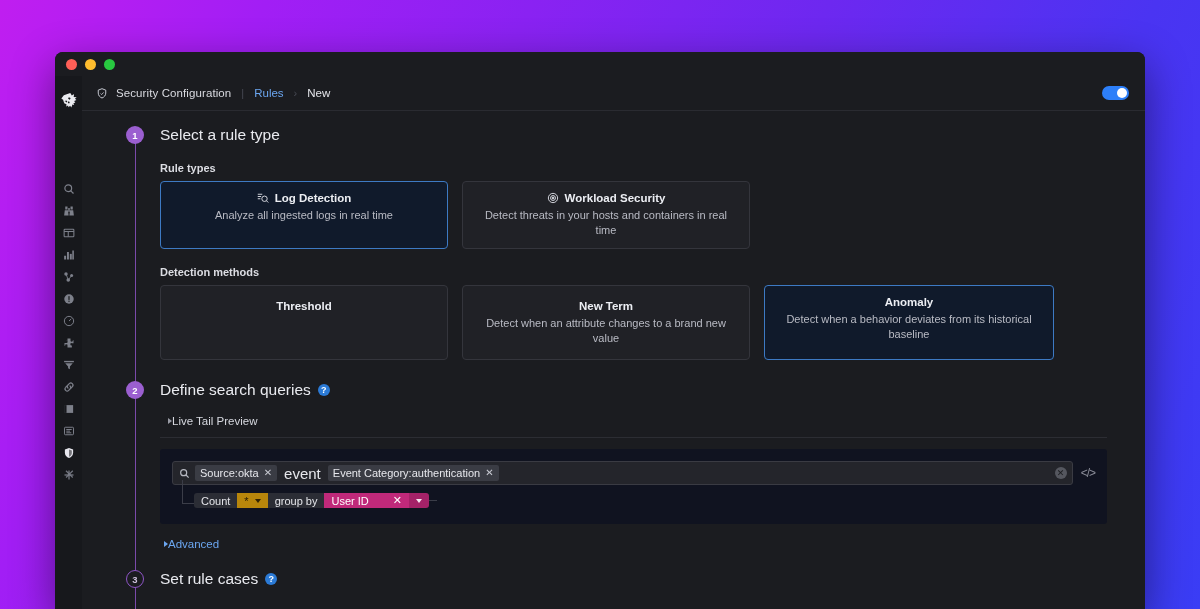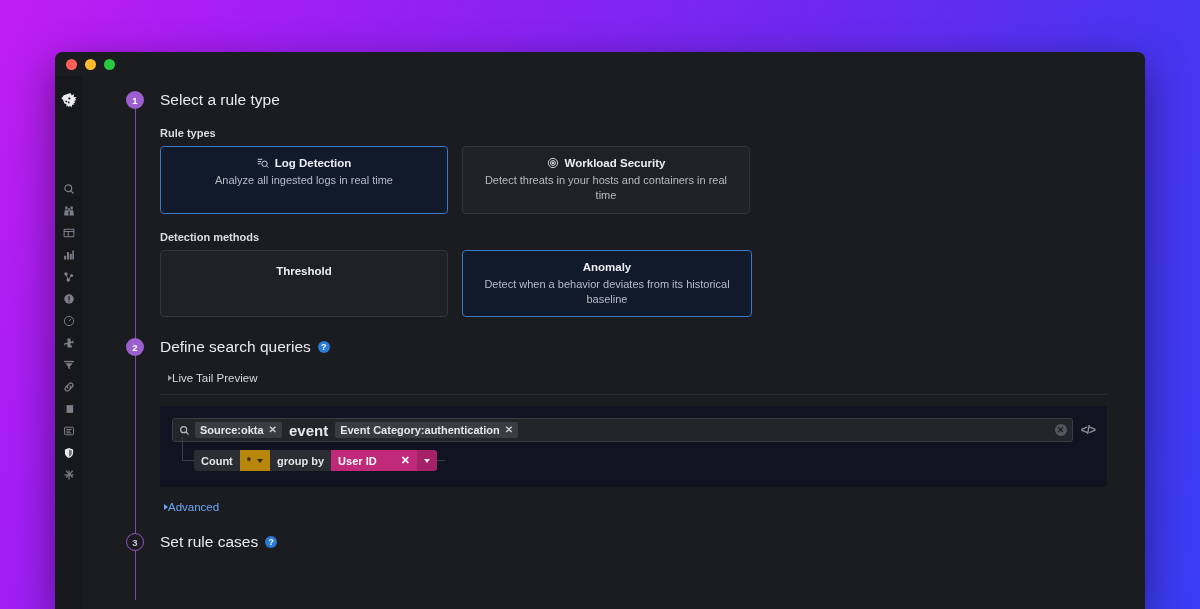--- a/index.html
+++ b/index.html
@@ -100,21 +100,21 @@
   }
   .card-desc { font-size: 11px; color: #b9bbc4; margin-top: 4px; line-height: 1.35; }
   .card-ico { width: 12px; height: 12px; color: #d6d8df; display: block; }
 
   
   .disclosure { display: flex; align-items: center; font-size: 11.5px; color: #d6d8df; }
   .chev { width: 0; height: 0; border-left: 4.5px solid #9a9ca6; border-top: 3.5px solid transparent; border-bottom: 3.5px solid transparent; }
   .chev.blue { border-left-color: #6ba6f0; }
   .hr { height: 1px; background: #2c2d33; }
 
-  #query-panel { background: #101320; border-radius: 3px; padding: 12px 12px 16px 12px; position: relative; font-weight: bold; }
+  #query-panel { background: #101320; border-radius: 3px; padding: 12px 12px 16px 12px; position: relative; }
   #search-row { display: flex; align-items: center; gap: 8px; }
   #search-box {
     flex: 1; height: 24px; background: #24252b; border: 1px solid #3a3b43; border-radius: 3px;
     display: flex; align-items: center; padding: 0 5px 0 6px; gap: 5px; min-width: 0;
   }
   .mag { width: 11px; height: 11px; color: #b7b9c2; flex: none; }
   .chip {
     background: #3a3c44; border-radius: 2px; color: #e6e7ec; font-size: 11px;
     padding: 2px 5px; display: inline-flex; align-items: center; gap: 5px; white-space: nowrap;
   }
@@ -123,21 +123,21 @@
   #search-spacer { flex: 1; }
   .clear-btn {
     width: 12px; height: 12px; border-radius: 50%; background: #55575f; color: #1b1c20;
     font-size: 9px; display: flex; align-items: center; justify-content: center; flex: none;
   }
   .code-ico { font-size: 12px; color: #8c8e99; flex: none; letter-spacing: -1px; }
 
   #agg-row { display: flex; align-items: center; margin-top: 8px; margin-left: 22px; position: relative; }
   .connector-v { position: absolute; left: -12px; top: -13px; width: 1px; height: 23px; background: #3b3d48; }
   .connector-h { position: absolute; left: -12px; top: 10px; width: 12px; height: 1px; background: #3b3d48; }
-  .agg-pill { display: flex; align-items: stretch; height: 21px; border-radius: 3px; overflow: hidden; }
+  .agg-pill { display: flex; align-items: stretch; height: 15px; border-radius: 3px; overflow: hidden; }
   .agg-seg { display: flex; align-items: center; font-size: 11px; padding: 0 7px; }
   .agg-dark { background: #2b2d35; color: #e4e5ea; }
   .agg-gold { background: #b8860b; color: #241a02; gap: 6px; }
   .agg-pink { background: #c0297a; color: #fff; gap: 24px; }
   .agg-pink-arrow { background: #a52268; }
   .caret { width: 0; height: 0; border-top: 4px solid currentColor; border-left: 3.5px solid transparent; border-right: 3.5px solid transparent; opacity: .9; }
   .tail { width: 8px; height: 1px; background: #3b3d48; align-self: center; }
 </style>
 </head>
 <body>
@@ -250,20 +250,33 @@
               <path d="M2 7.2h12v1.6H2z"></path>
               <path d="M3.4 2.9l1.1-1.1 9 9-1.1 1.1z" opacity=".9"></path>
               <path d="M12.5 1.8l1.1 1.1-9 9-1.1-1.1z" opacity=".9"></path>
             </svg>
         </div>
       </div>
     </div>
 
     <div id="main">
 
+      <div id="breadcrumb-bar">
+        <svg class="bc-shield" viewBox="0 0 16 16" fill="none" stroke="currentColor" stroke-width="1.3">
+          <path d="M8 1.6l5 1.9v3.9c0 3-2.1 5.6-5 6.6-2.9-1-5-3.6-5-6.6V3.5z"></path>
+          <path d="M6.1 8l1.4 1.4 2.6-2.8" stroke-width="1.1"></path>
+        </svg>
+        <span class="bc-text">Security Configuration</span>
+        <span class="bc-sep">|</span>
+        <span class="bc-link">Rules</span>
+        <span class="bc-sep">›</span>
+        <span class="bc-cur">New</span>
+        <div id="bc-spacer"></div>
+        <div id="toggle"></div>
+      </div>
 
       <div id="content">
 
         <div class="rail-line" style="top:24px;height:500px"></div>
 
         <div class="step" style="margin-top:15px">
           <div class="step-marker filled">1</div>
           <div class="step-title">
             <span>Select a rule type</span>
           </div>
@@ -296,20 +309,24 @@
                 <div class="card-desc">Detect threats in your hosts and containers in real time</div>
               </div>
             </div>
           </div>
 
           <div style="margin-top:17px">
             <div class="sub-label">Detection methods</div>
             <div class="card-row">
               <div class="card" style="width:288px;padding-top:14px;padding-bottom:10px">
                 <div class="card-head">Threshold</div>
+              </div>
+              <div class="card" style="width:288px;padding-top:14px;padding-bottom:14px">
+                <div class="card-head">New Term</div>
+                <div class="card-desc">Detect when an attribute changes to a brand new value</div>
               </div>
               <div class="card sel" style="width:290px;padding-top:10px;padding-bottom:10px">
                 <div class="card-head">Anomaly</div>
                 <div class="card-desc">Detect when a behavior deviates from its historical baseline</div>
               </div>
             </div>
           </div>
         </div>
 
         <div class="step" style="margin-top:21px">

